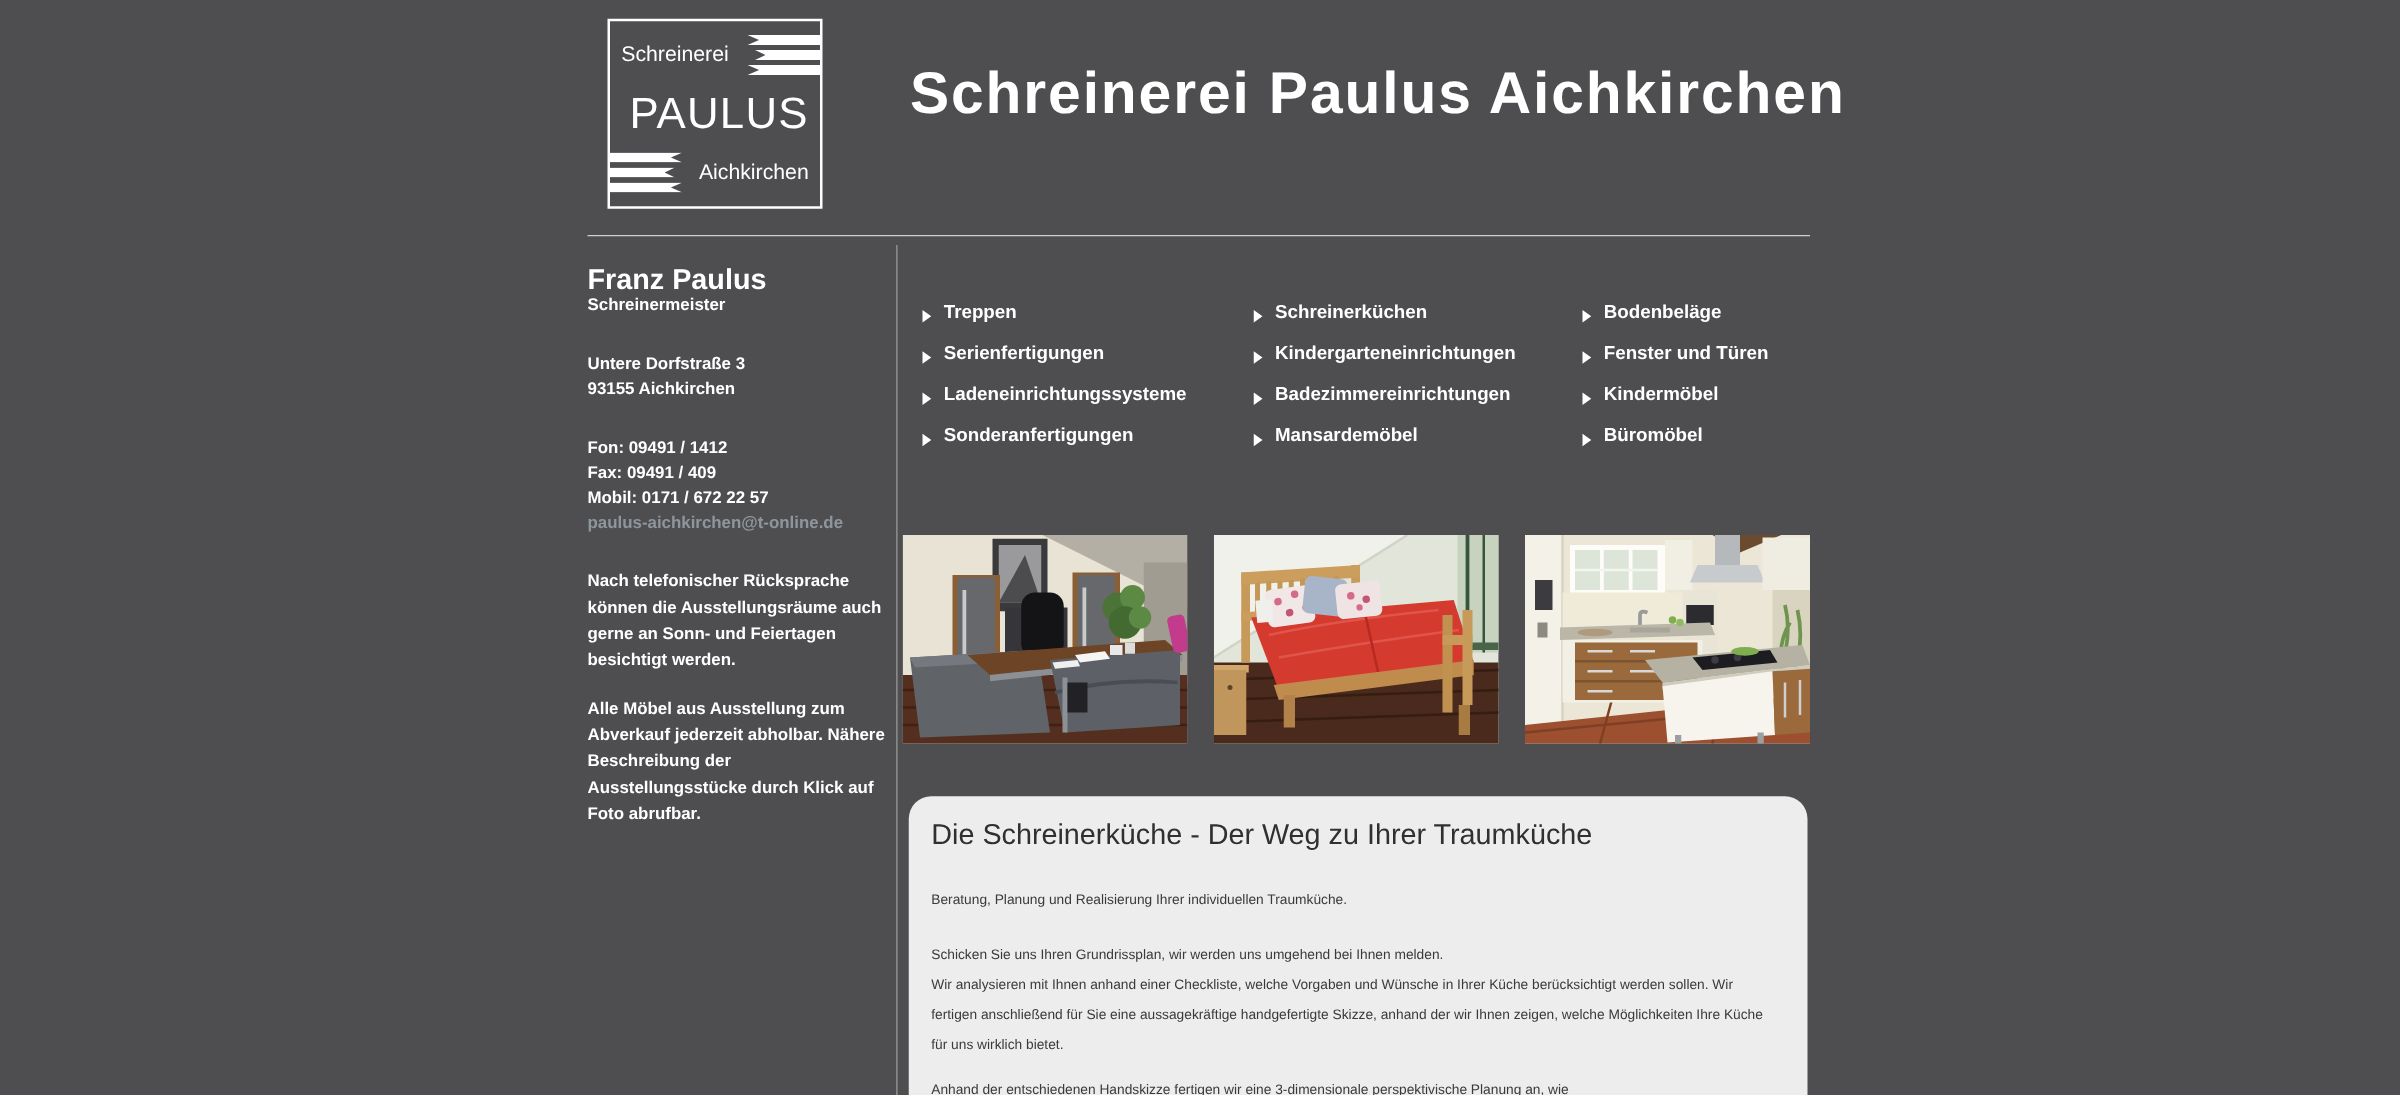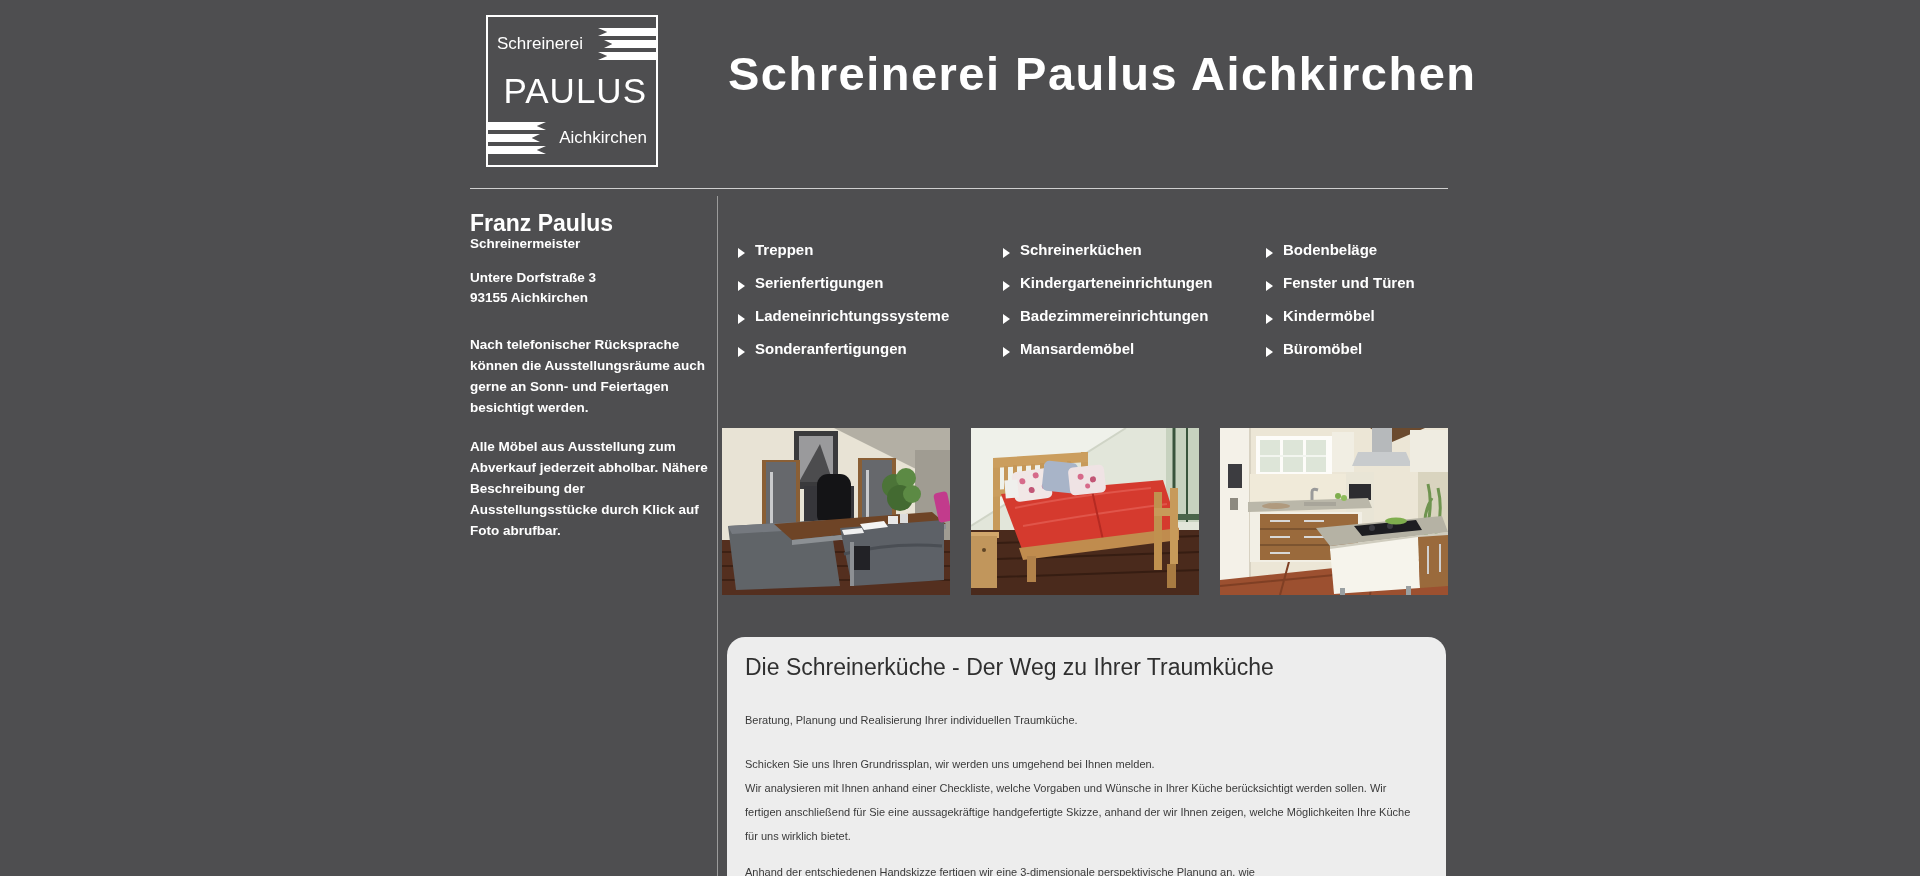--- a/index.html
+++ b/index.html
@@ -35,21 +35,21 @@
     position:absolute;left:258px;top:46px;margin:0;
     font-size:47px;font-weight:700;letter-spacing:1.5px;color:#fff;white-space:nowrap;
   }
   .hrule{position:absolute;left:0;top:188px;width:978px;height:1px;background:#cfcfcf}
   .vrule{position:absolute;left:247px;top:196px;width:1px;height:680px;background:#9b9b9b}
 
   
   .sidebar{position:absolute;left:0;top:212px;width:240px;font-weight:bold;font-size:13.5px;line-height:20px}
   .s-name{font-size:23px;line-height:22px}
   .s-role{margin-top:0}
-  .s-block{margin-top:14px}
+  .s-block{margin-top:27px}
   .s-link{color:#8e969d;text-decoration:none;font-weight:bold;cursor:pointer}
   .s-note{margin:18px 0 0;line-height:21px}
   .s-note:first-of-type{margin-top:26px}
   .s-dot{color:#8e969d}
 
   
   .nav{position:absolute;left:268px;top:238px;display:flex}
   .nav ul{list-style:none;margin:0;padding:0}
   .nav ul:nth-child(1){width:265px}
   .nav ul:nth-child(2){width:263px}
@@ -102,20 +102,26 @@
   <h1 class="site-title">Schreinerei Paulus Aichkirchen</h1>
   <div class="hrule"></div>
   <div class="vrule"></div>
 
   <aside class="sidebar">
     <div class="s-name">Franz Paulus</div>
     <div class="s-role">Schreinermeister</div>
     <div class="s-block">
       <div>Untere Dorfstraße 3</div>
       <div>93155 Aichkirchen</div>
+    </div>
+    <div class="s-block">
+      <div>Fon: 09491 / 1412</div>
+      <div>Fax: 09491 / 409</div>
+      <div>Mobil: 0171 / 672 22 57</div>
+      <a class="s-link" href="#">paulus-aichkirchen@t-online.de</a>
     </div>
     <p class="s-note">Nach telefonischer Rücksprache können die Ausstellungsräume auch gerne an Sonn- und Feiertagen besichtigt werden.</p>
     <p class="s-note">Alle Möbel aus Ausstellung zum Abverkauf jederzeit abholbar. Nähere Beschreibung der Ausstellungsstücke durch Klick auf Foto abrufbar.</p>
   </aside>
 
   <nav class="nav">
     <ul>
       <li>
           <span class="tri"></span>
           <span class="nav-label">Treppen</span>

